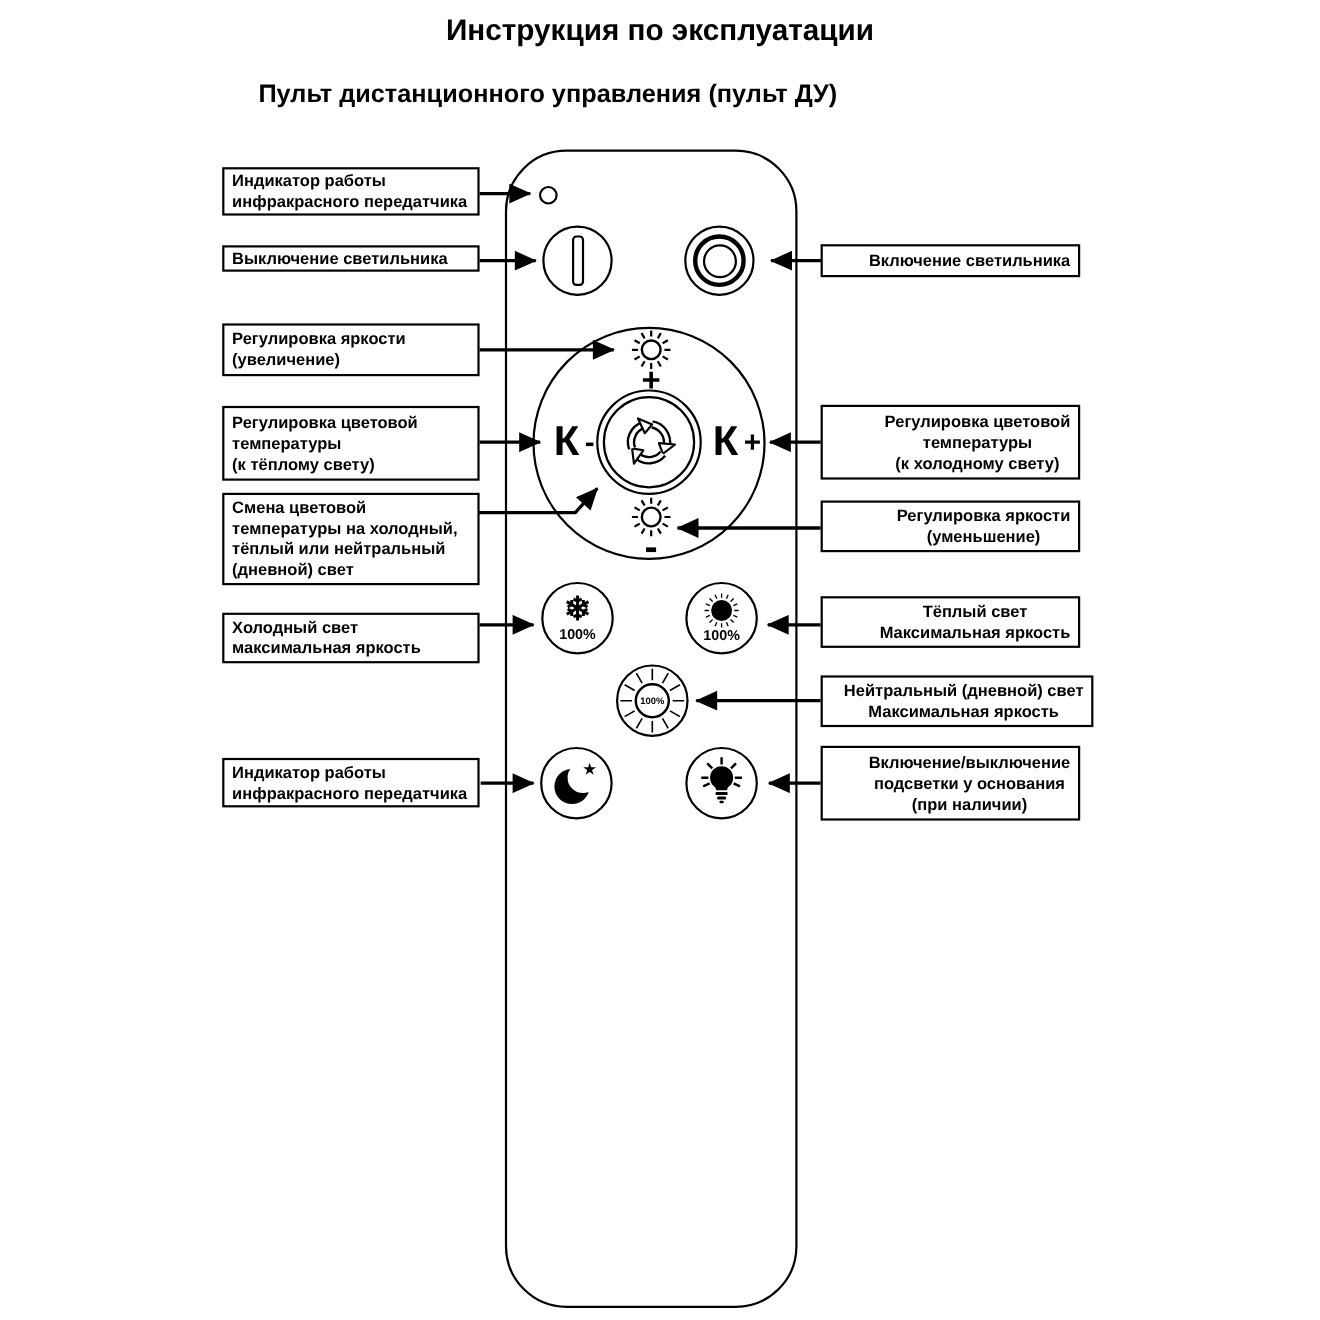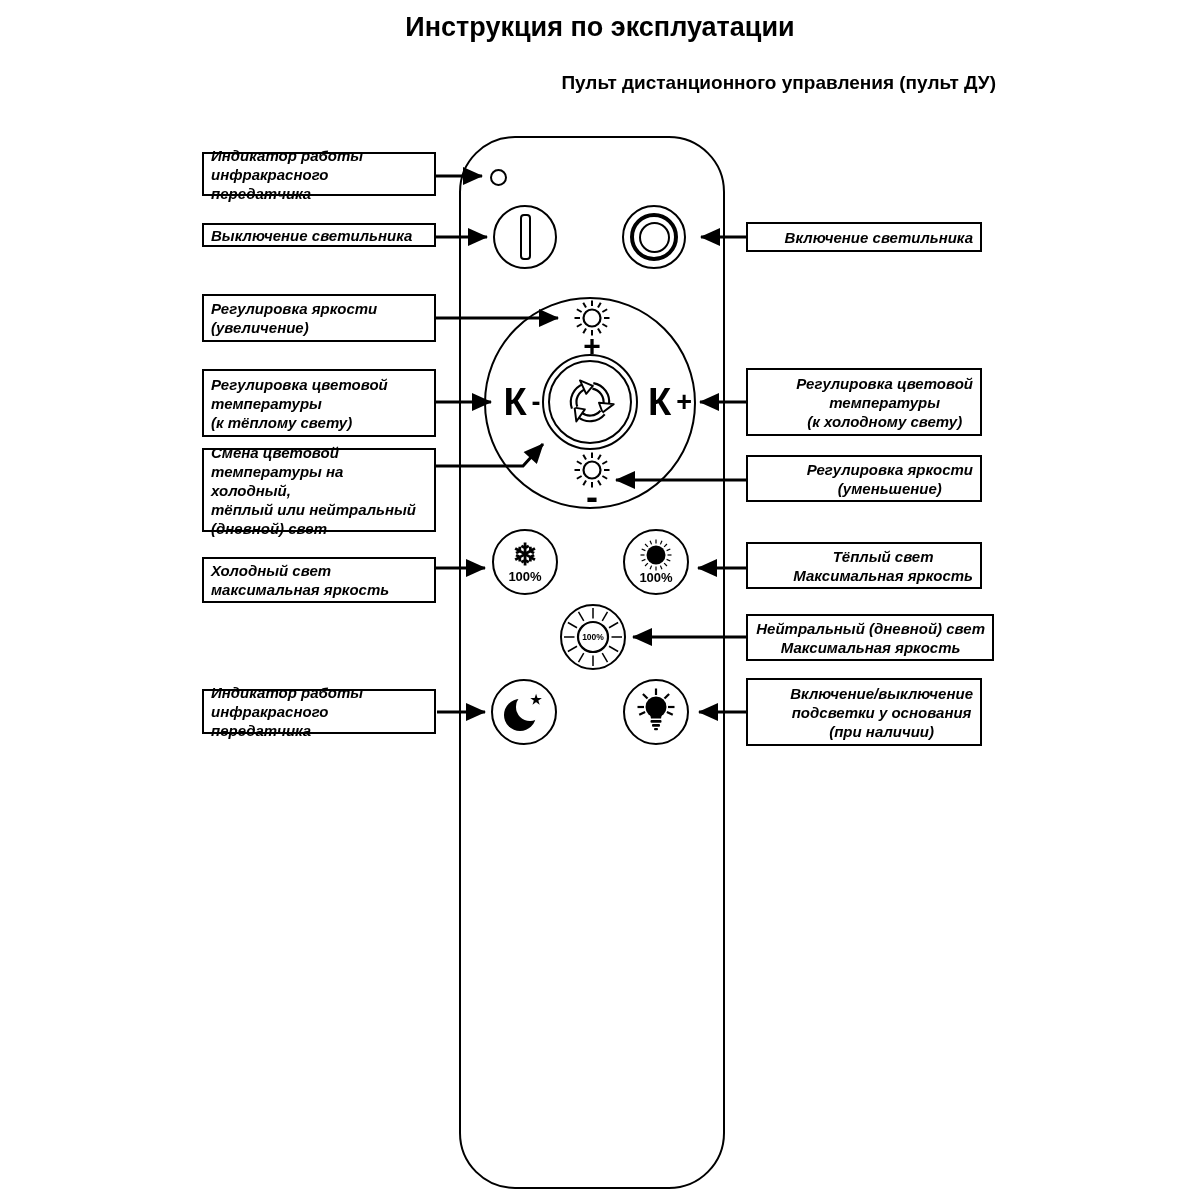--- a/index.html
+++ b/index.html
@@ -1,29 +1,29 @@
 <!DOCTYPE html>
 <html><head>
 <meta charset="utf-8">
 <style>
   html,body{margin:0;padding:0;background:#fff;}
   .page{position:relative;width:1200px;height:1200px;background:#fff;color:#000;
         font-family:"Liberation Sans",sans-serif;overflow:hidden;}
   .title{position:absolute;left:0;top:12px;width:1200px;text-align:center;
          font-size:27px;font-weight:700;}
-  .subtitle{position:absolute;left:0;top:72px;width:996px;text-align:right;
-            font-size:19px;font-weight:700;}
+  .subtitle{position:absolute;left:0;top:72px;width:996px;text-align:center;
+            font-size:23px;font-weight:700;}
   .remote{position:absolute;left:459px;top:136px;width:266px;height:1053px;
           border:2.5px solid #000;border-radius:56px;box-sizing:border-box;background:#fff;}
   .circle{position:absolute;border:2.5px solid #000;border-radius:50%;
           box-sizing:border-box;background:#fff;display:flex;align-items:center;
           justify-content:center;flex-direction:column;}
   .box{position:absolute;border:2px solid #000;box-sizing:border-box;background:#fff;
        font-size:15px;font-weight:700;line-height:19px;white-space:pre-line;
-       display:flex;align-items:center;padding:8px 7px;font-style:italic;}
+       display:flex;align-items:center;padding:8px 7px;}
   .box.right-al{text-align:center;justify-content:flex-end;}
   .klabel{position:absolute;transform:translate(-50%,-50%);display:flex;
           align-items:center;font-weight:700;}
   .klabel .kletter{font-size:38px;line-height:1;}
   .klabel .ksign{font-size:27px;line-height:1;margin-left:5px;}
   .signlabel{position:absolute;transform:translate(-50%,-50%);
              font-size:30px;font-weight:700;line-height:1;}
   .pct{font-size:13px;font-weight:700;line-height:14px;}
   .snow{font-size:30px;line-height:30px;font-weight:700;}
   .arrows{position:absolute;left:0;top:0;pointer-events:none;}

